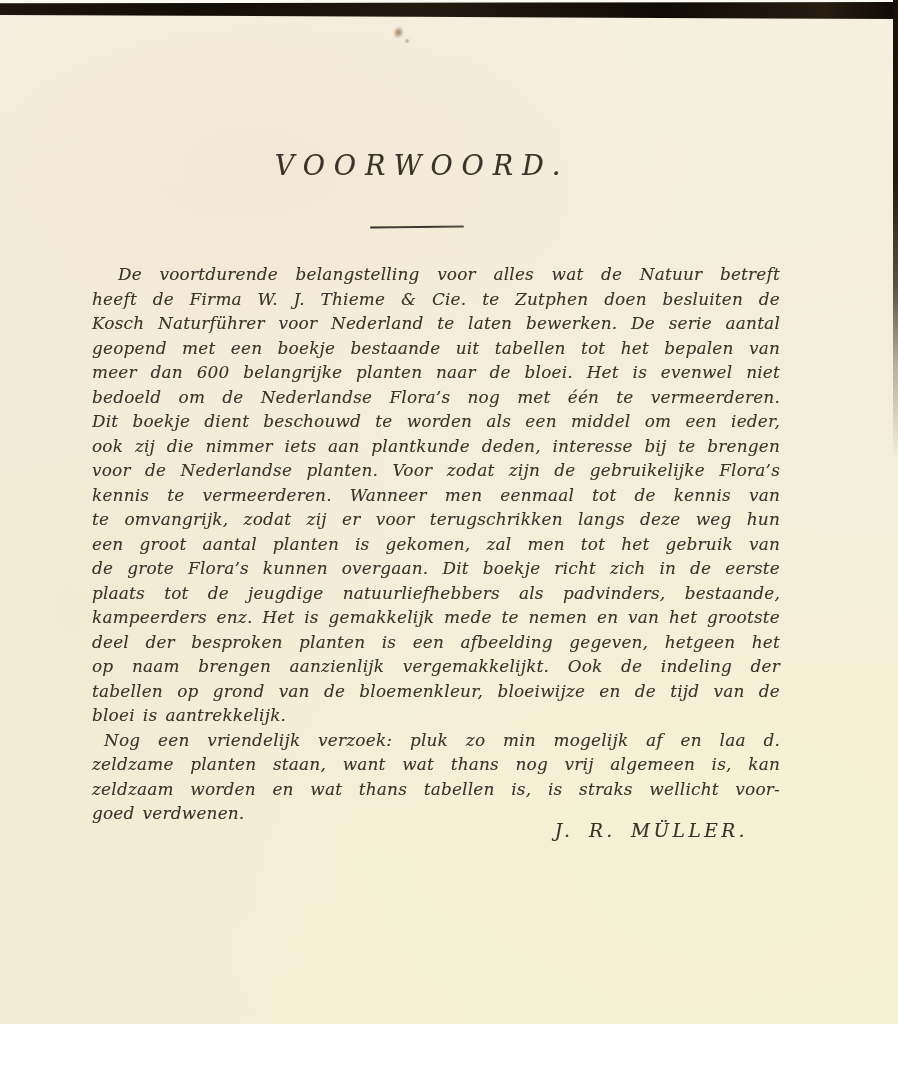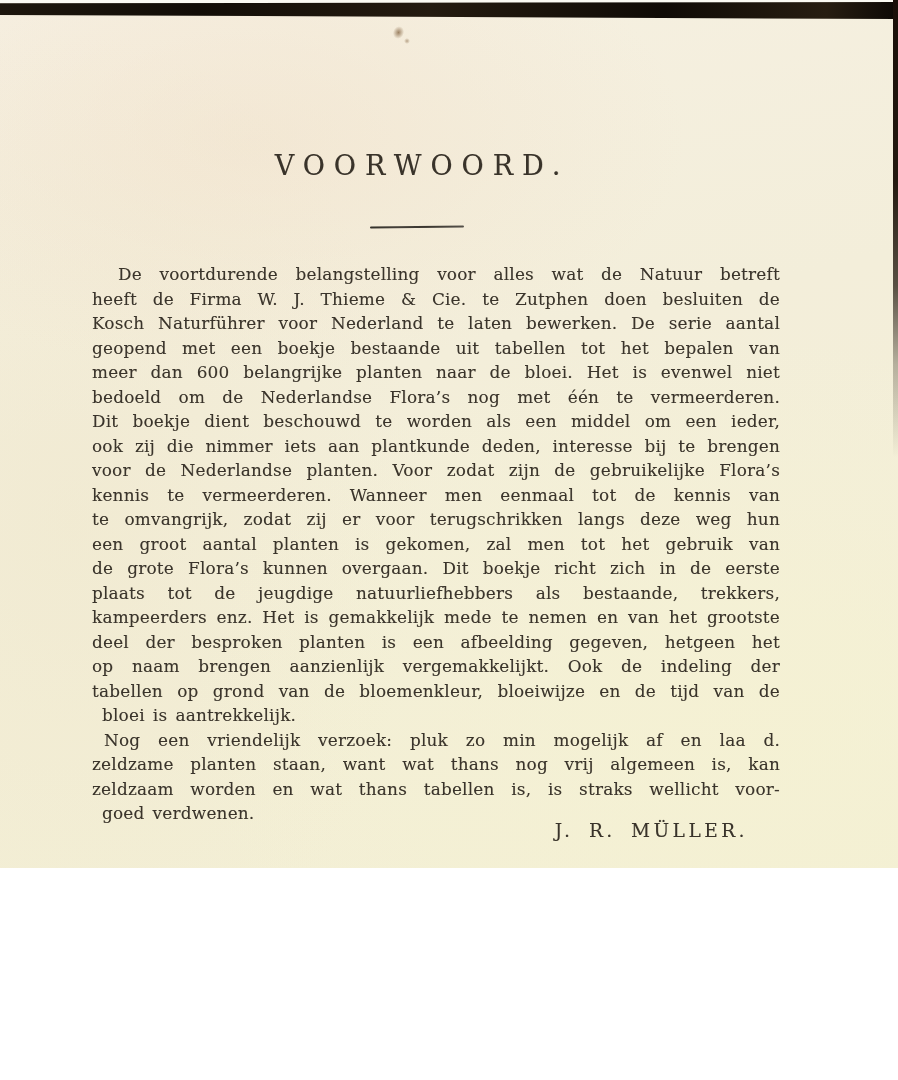--- a/index.html
+++ b/index.html
@@ -3,26 +3,27 @@
 <meta charset="utf-8">
 <style>
   html, body {
     margin: 0; padding: 0;
     width: 898px; height: 1080px;
     overflow: hidden;
     font-family: "DejaVu Serif", "Liberation Serif", serif;
   }
   .page {
     position: relative;
-    width: 898px; height: 868px;
+    width: 898px; height: 1024px;
     background:
       radial-gradient(ellipse 620px 340px at 28% 16%, rgba(240,220,196,0.40), rgba(240,220,196,0) 70%),
       radial-gradient(ellipse 760px 520px at 82% 82%, rgba(246,243,210,0.55), rgba(246,243,210,0) 75%),
       radial-gradient(ellipse 500px 700px at 8% 60%, rgba(238,228,198,0.35), rgba(238,228,198,0) 70%),
       linear-gradient(168deg, #f6f0e2 0%, #f3eeda 42%, #f3efd4 100%);
+    font-style: italic;
   }
   
   .top-white {
     position: absolute; top: 0; left: 0; width: 898px; height: 3px;
     background: #fbfaf3;
   }
   .top-white-notch {
     position: absolute; top: 0; left: 336px; width: 28px; height: 7px;
     background: #fbfaf3; border-radius: 0 0 4px 4px;
   }
@@ -77,21 +78,20 @@
     text-shadow: 0.3px 0.3px 0 rgba(58,52,43,0.30);
   }
   .body-text .line {
     text-align: justify;
     text-align-last: justify;
     height: 24.5px;
     white-space: normal;
   }
   .body-text .line.last {
     text-align-last: left;
-    margin-left: 10px;
   }
   .signature {
     position: absolute; top: 820px; right: 150px;
     color: #39332a;
     font-size: 18.5px;
     letter-spacing: 3.5px;
     word-spacing: 6px;
     text-shadow: 0.4px 0.4px 0 rgba(57,51,42,0.30);
   }
 </style>
@@ -116,21 +116,21 @@
       <div class="line">geopend met een boekje bestaande uit tabellen tot het bepalen van</div>
       <div class="line">meer dan 600 belangrijke planten naar de bloei. Het is evenwel niet</div>
       <div class="line">bedoeld om de Nederlandse Flora’s nog met één te vermeerderen.</div>
       <div class="line">Dit boekje dient beschouwd te worden als een middel om een ieder,</div>
       <div class="line">ook zij die nimmer iets aan plantkunde deden, interesse bij te brengen</div>
       <div class="line">voor de Nederlandse planten. Voor zodat zijn de gebruikelijke Flora’s</div>
       <div class="line">kennis te vermeerderen. Wanneer men eenmaal tot de kennis van</div>
       <div class="line">te omvangrijk, zodat zij er voor terugschrikken langs deze weg hun</div>
       <div class="line">een groot aantal planten is gekomen, zal men tot het gebruik van</div>
       <div class="line">de grote Flora’s kunnen overgaan. Dit boekje richt zich in de eerste</div>
-      <div class="line">plaats tot de jeugdige natuurliefhebbers als bestaande, trekkers,</div>
+      <div class="line">plaats tot de jeugdige natuurliefhebbers als padvinders, bestaande,</div>
       <div class="line">kampeerders enz. Het is gemakkelijk mede te nemen en van het grootste</div>
       <div class="line">deel der besproken planten is een afbeelding gegeven, hetgeen het</div>
       <div class="line">op naam brengen aanzienlijk vergemakkelijkt. Ook de indeling der</div>
       <div class="line">tabellen op grond van de bloemenkleur, bloeiwijze en de tijd van de</div>
       <div class="line last">bloei is aantrekkelijk.</div>
       <div class="line" style="text-indent: 12px;">Nog een vriendelijk verzoek: pluk zo min mogelijk af en laa d.</div>
       <div class="line">zeldzame planten staan, want wat thans nog vrij algemeen is, kan</div>
       <div class="line">zeldzaam worden en wat thans tabellen is, is straks wellicht voor-</div>
       <div class="line last">goed verdwenen.</div>
     </div>

